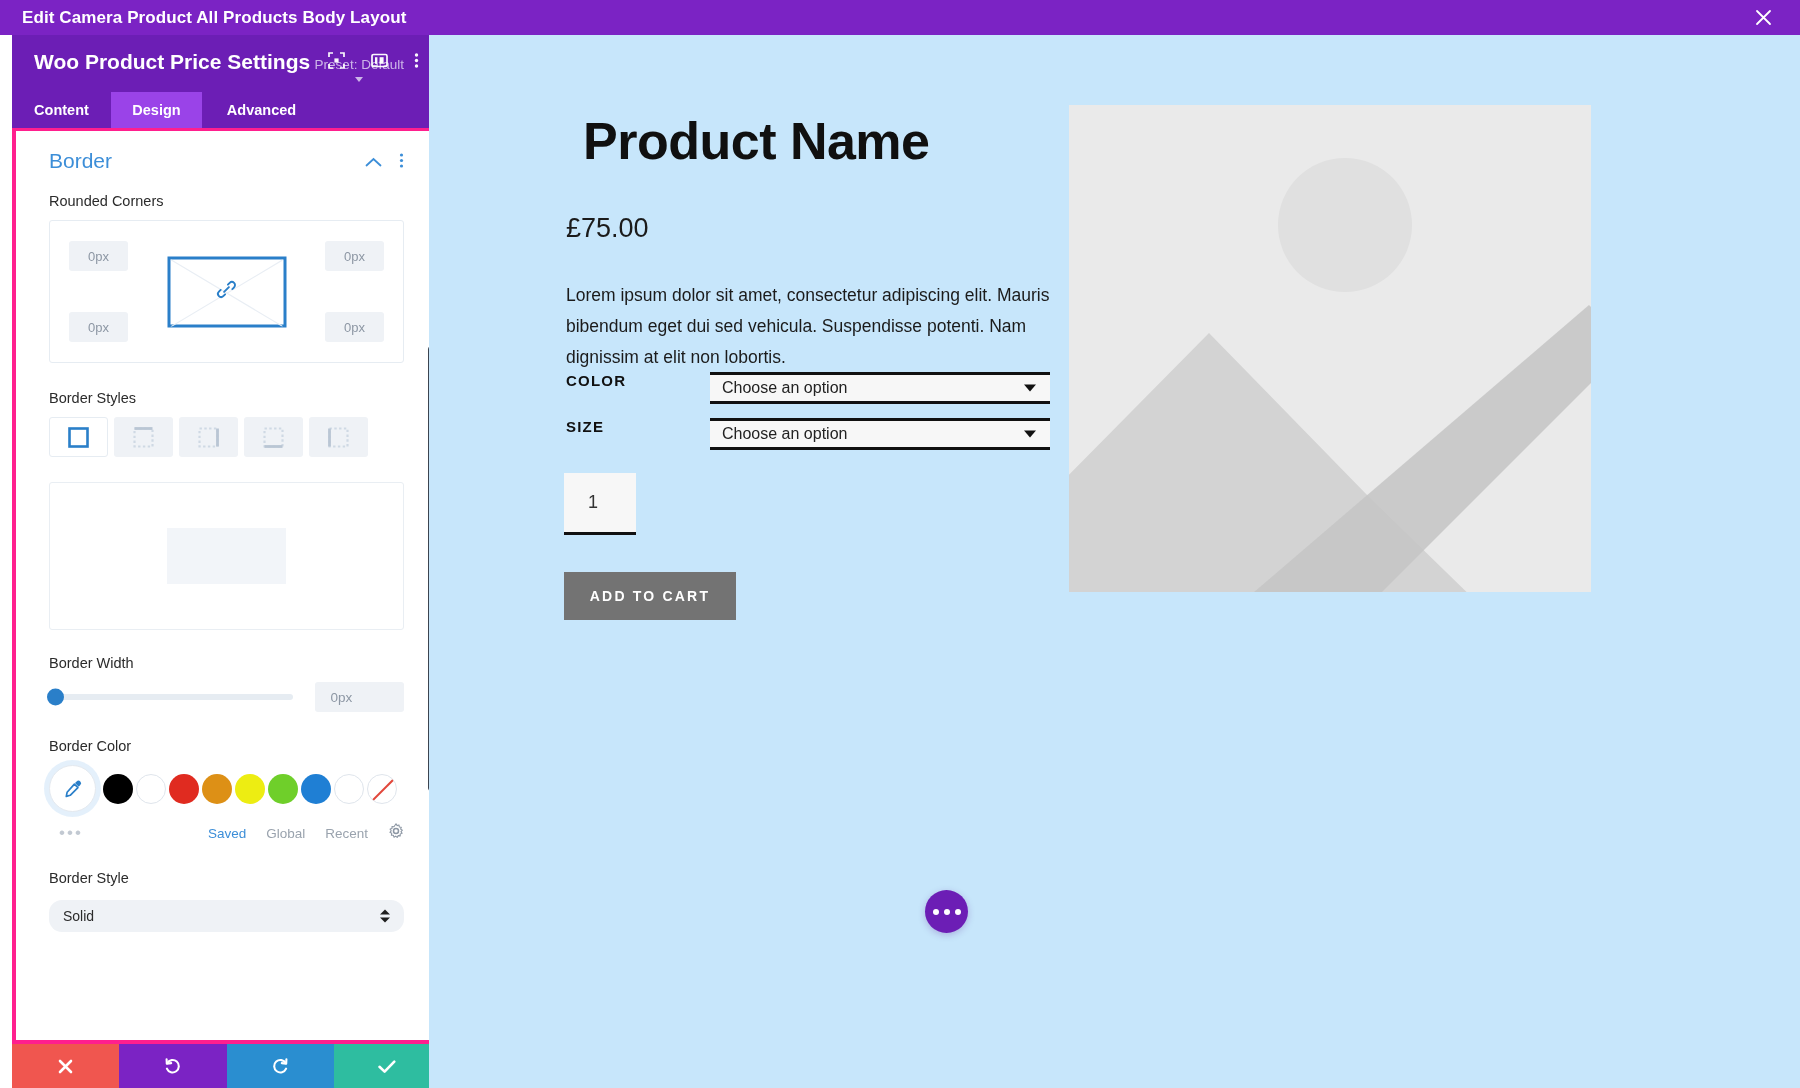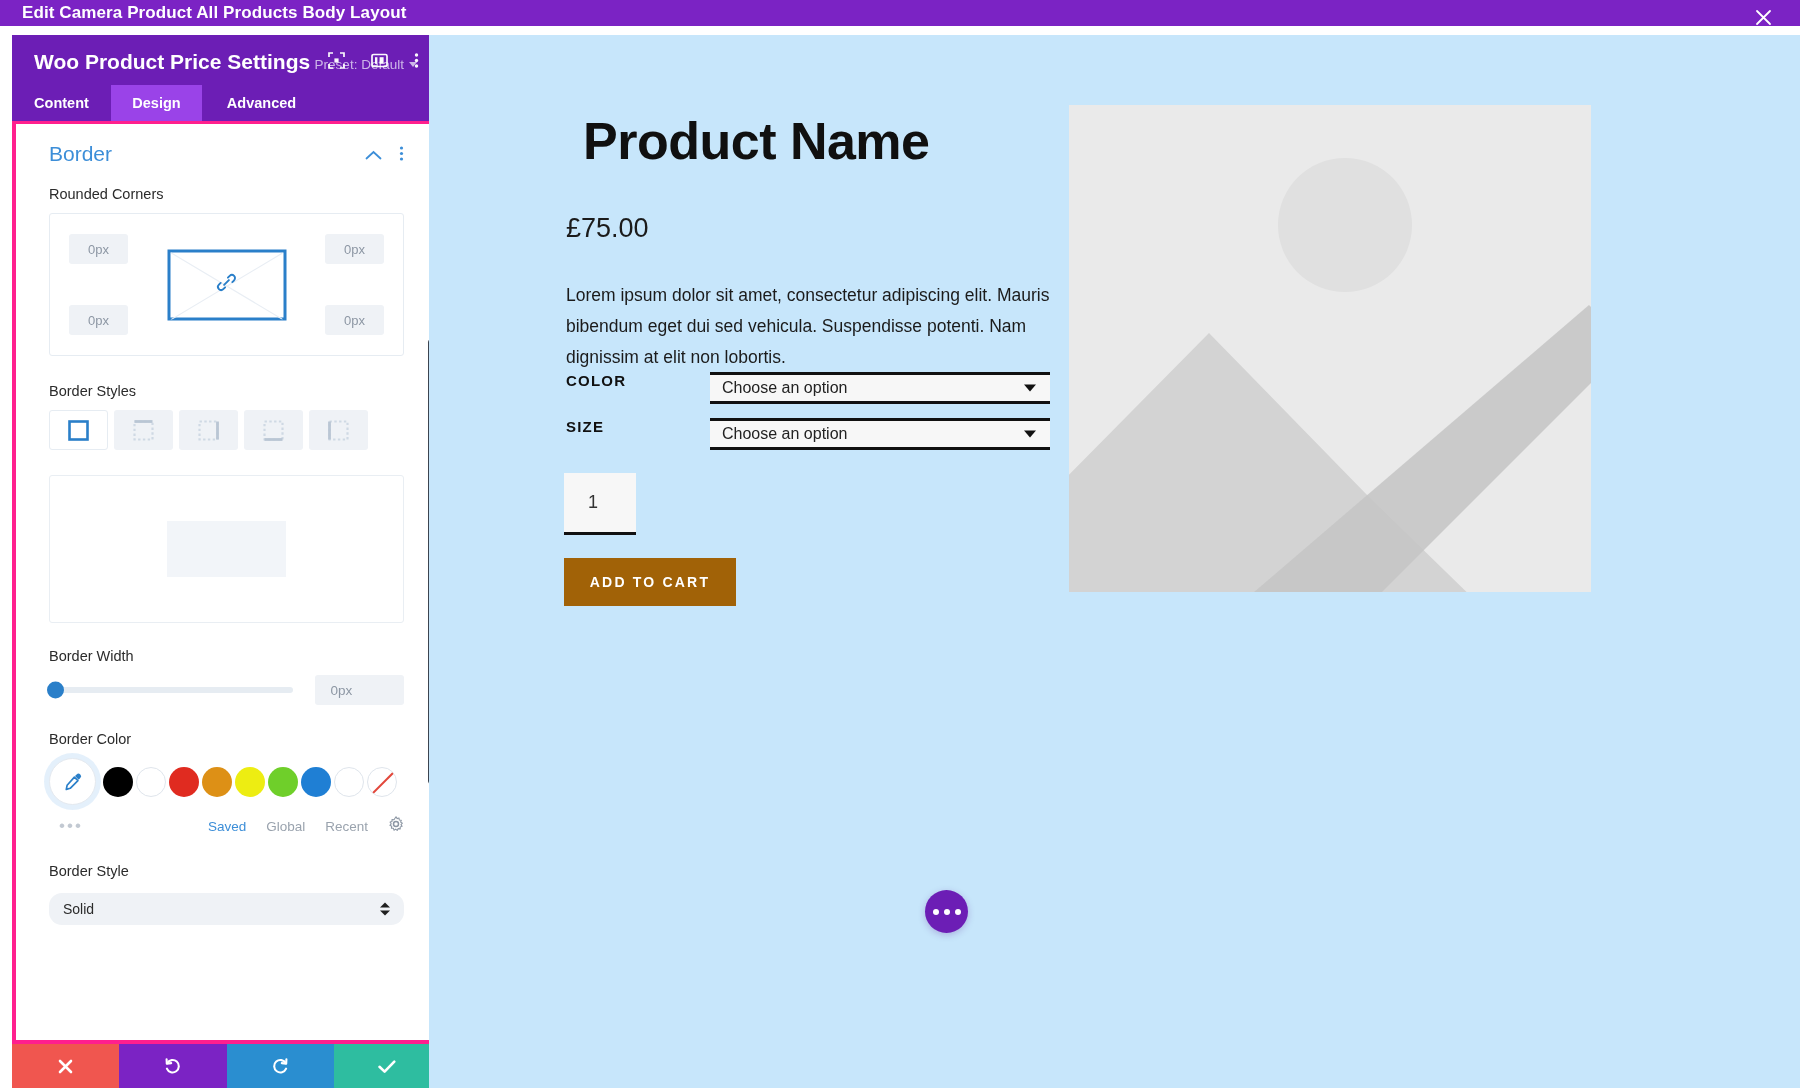--- a/index.html
+++ b/index.html
@@ -5,21 +5,21 @@
   * { box-sizing: border-box; margin: 0; padding: 0; }
   html, body {
     width: 1800px; height: 1088px;
     font-family: "Liberation Sans", sans-serif;
     overflow: hidden; background: #fff;
   }
   #app { position: relative; width: 1800px; height: 1088px; }
 
   
   .titlebar {
-    position: absolute; left: 0; top: 0; width: 1800px; height: 26px;
+    position: absolute; left: 0; top: 0; width: 1800px; height: 35px;
     background: #7b23c4; color: #fff;
     display: flex; align-items: center;
   }
   .titlebar-text {
     font-size: 17px; font-weight: bold; margin-left: 22px;
     letter-spacing: .1px;
   }
   .titlebar-close {
     position: absolute; right: 20px; top: 0; height: 35px;
     display: flex; align-items: center; justify-content: center;
@@ -37,21 +37,21 @@
     color: #fff; font-size: 21px; font-weight: bold; line-height: 26px;
     display: inline-block;
   }
   .panel-head-icons {
     position: absolute; right: 22px; top: 17px;
     display: flex; align-items: center; gap: 26px;
   }
   .hicon { cursor: pointer; display: block; opacity: .97; }
   .preset-row {
     margin-top: 0; color: #cdb6e8; font-size: 13.5px; cursor: pointer;
-    display: inline-flex; align-items: center; gap: 5px;
+    display: inline-flex; align-items: center; gap: 5px; flex-direction: column;
   }
   .caret-down {
     width: 0; height: 0; border-left: 4px solid transparent;
     border-right: 4px solid transparent; border-top: 5px solid #cdb6e8;
     display: inline-block;
   }
 
   
   .tabs { display: flex; height: 36px; }
   .tab {
@@ -236,22 +236,22 @@
     width: 0; height: 0; border-left: 6px solid transparent;
     border-right: 6px solid transparent; border-top: 7px solid #111;
   }
   .qty {
     position: absolute; left: 135px; top: 438px; width: 72px; height: 62px;
     background: #f7f7f7; border-bottom: 3px solid #111;
     display: flex; align-items: center; padding-left: 24px;
     font-size: 18px; color: #333; cursor: text;
   }
   .atc {
-    position: absolute; left: 135px; top: 523px; width: 172px; height: 48px;
-    background: #a16207; color: #fff; font-size: 14px; font-weight: bold;
+    position: absolute; left: 135px; top: 537px; width: 172px; height: 48px;
+    background: #737373; color: #fff; font-size: 14px; font-weight: bold;
     letter-spacing: 2.2px; display: flex; align-items: center;
     justify-content: center; cursor: pointer;
   }
   .prod-img {
     position: absolute; left: 640px; top: 70px; width: 522px; height: 487px;
     background: #eaeaea; overflow: hidden;
   }
   .fab {
     position: absolute; left: 496px; top: 855px; width: 43px; height: 43px;
     border-radius: 50%; background: #6c1eb5; display: flex;

